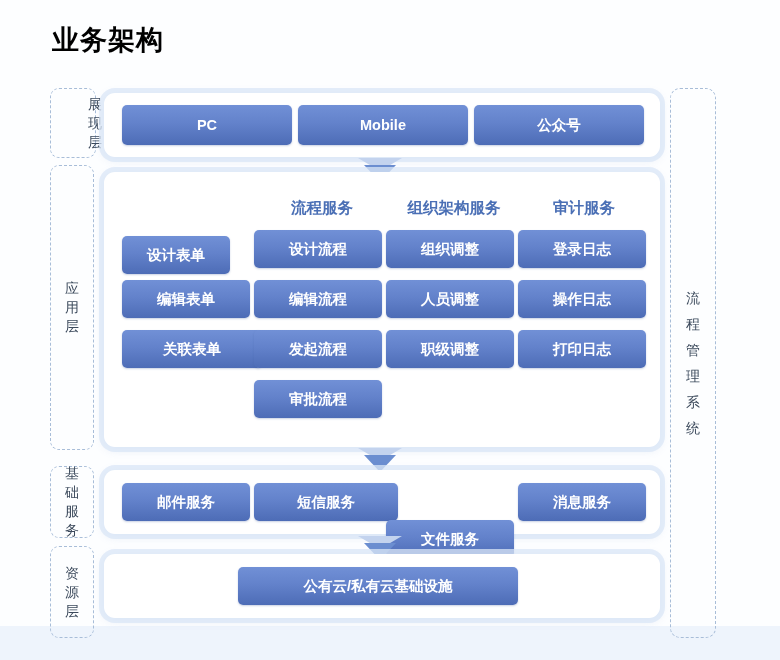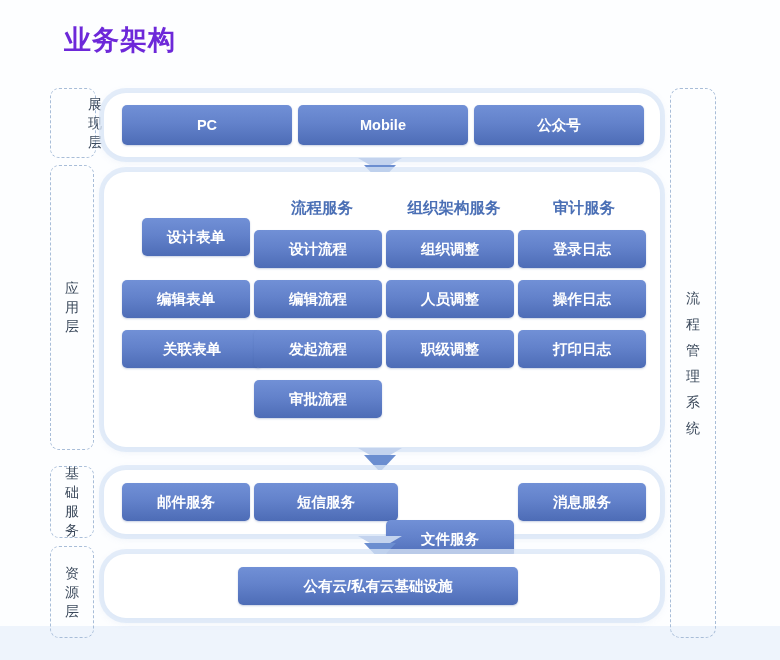--- a/index.html
+++ b/index.html
@@ -17,25 +17,25 @@
   .bottom-band {
     position: absolute;
     left: 0;
     bottom: 0;
     width: 780px;
     height: 34px;
     background: #eef4fc;
   }
   .page-title {
     position: absolute;
-    left: 64px;
+    left: 52px;
     top: 22px;
     font-size: 27px;
     font-weight: bold;
-    color: #6d28d9;
+    color: #000000;
     letter-spacing: 1px;
   }
 
   
   .layer-label {
     position: absolute;
     left: 50px;
     width: 44px;
     border: 1.5px dashed #a8bdd8;
     border-radius: 9px;
@@ -77,21 +77,21 @@
     font-size: 14px;
     line-height: 26px;
     color: #3c4a5c;
   }
 
   
   .panel {
     position: absolute;
     left: 104px;
     background: #ffffff;
-    border-radius: 22px;
+    border-radius: 11px;
     box-shadow: 0 0 0 5px rgba(219,231,247,0.75),
                 0 2px 10px rgba(140,170,215,0.30);
     box-sizing: border-box;
   }
 
   
   .btn {
     position: absolute;
     height: 38px;
     border-radius: 5px;
@@ -182,21 +182,21 @@
   <div class="a-top"></div>
     <div class="a-bot"></div>
 </div>
 
 <div class="panel" style="top:172px;width:556px;height:275px;">
 
   <div class="col-head" style="left:148px;top:26px;width:140px;">流程服务</div>
   <div class="col-head" style="left:275px;top:26px;width:150px;">组织架构服务</div>
   <div class="col-head" style="left:410px;top:26px;width:140px;">审计服务</div>
 
-  <div class="btn" style="left:18px;top:46px;width:108px;margin-left:20px;">
+  <div class="btn" style="left:18px;top:64px;width:108px;">
     <span>设计表单</span>
   </div>
   <div class="btn" style="left:18px;top:108px;width:128px;">
     <span>编辑表单</span>
   </div>
   <div class="btn" style="left:18px;top:158px;width:140px;">
     <span>关联表单</span>
   </div>
 
   <div class="btn" style="left:150px;top:58px;width:128px;">

